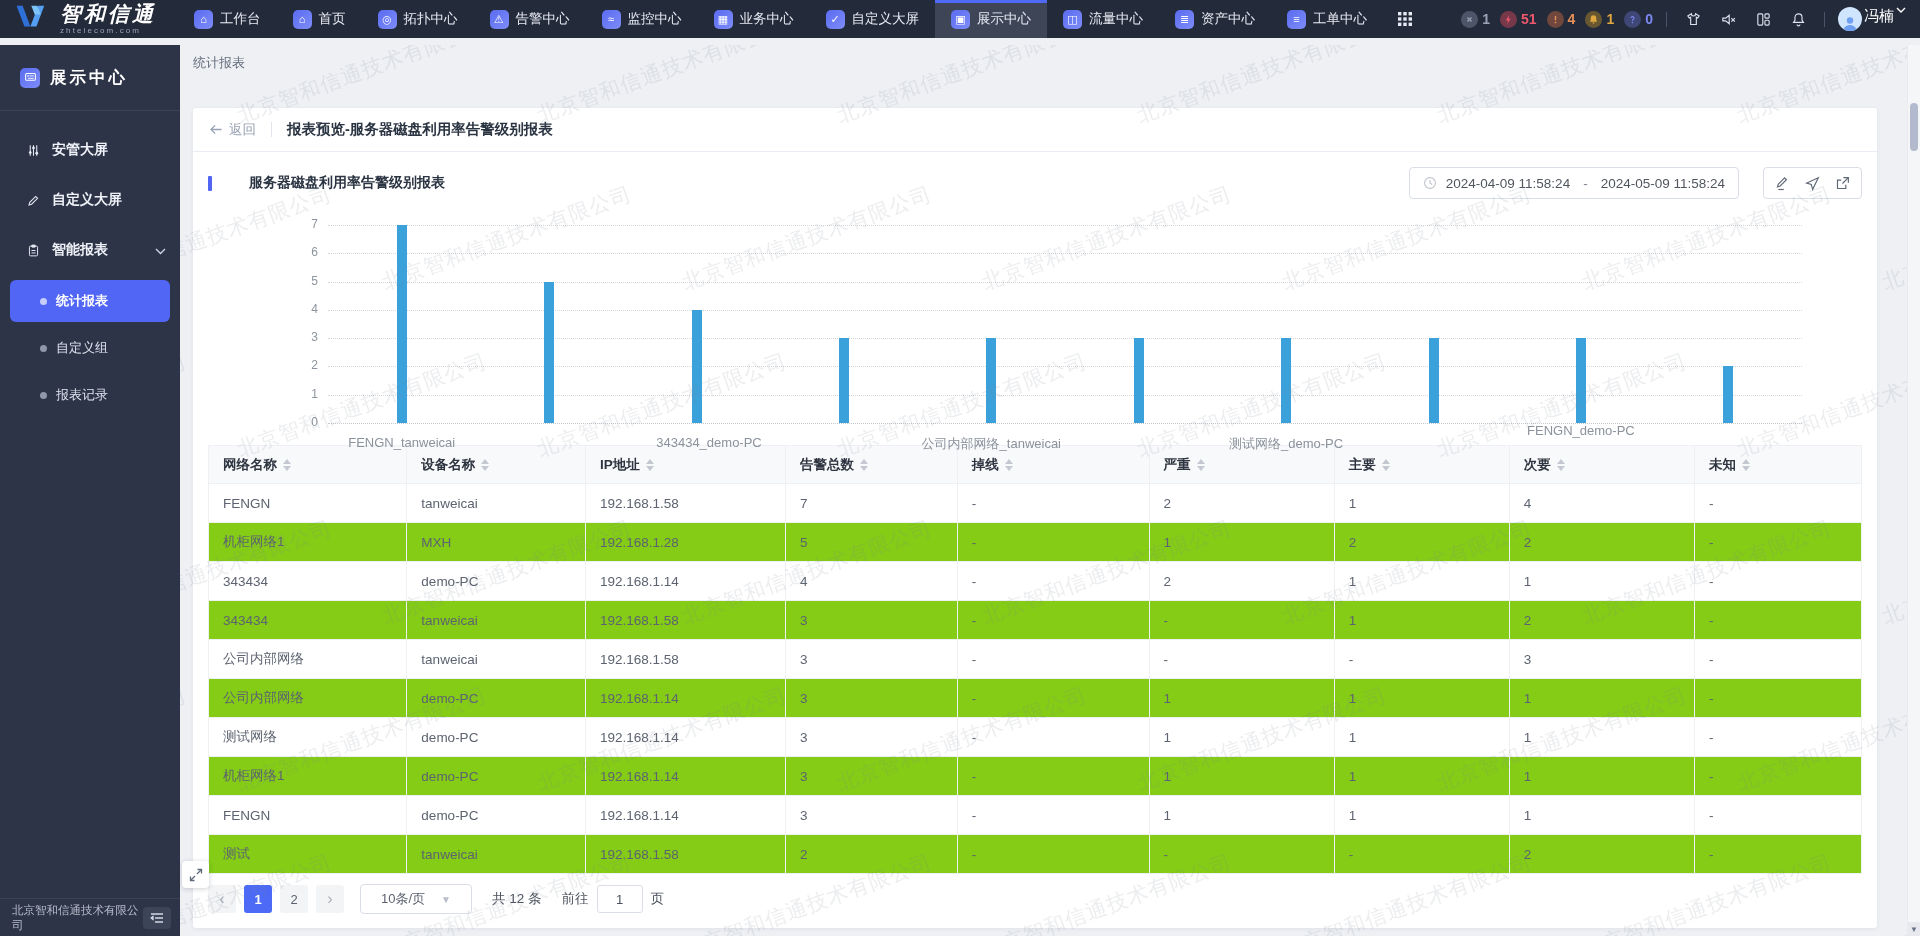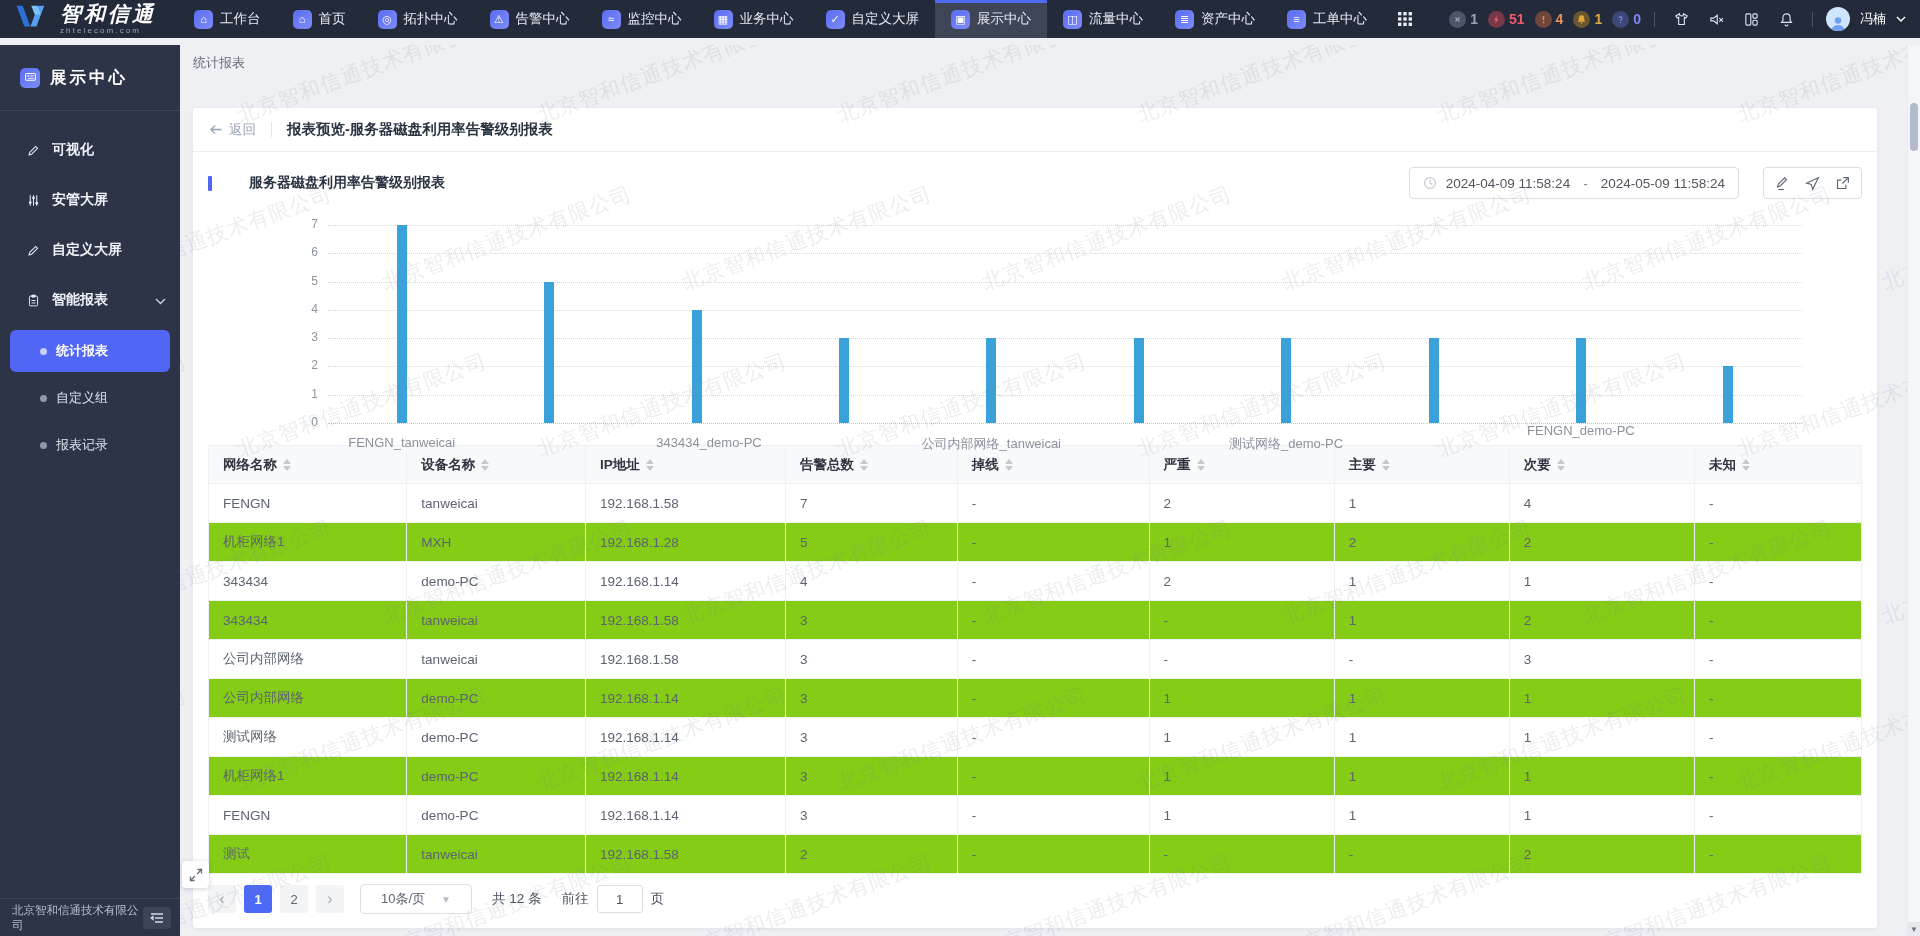--- a/index.html
+++ b/index.html
@@ -23,21 +23,21 @@
     color:#fff; font-size:11px; display:flex; align-items:center; justify-content:center; }
   .apps-btn { display:flex; align-items:center; padding:0 14px; cursor:pointer; }
   .topbar-right { margin-left:auto; display:flex; align-items:center; gap:9px; padding-right:14px; }
   .badge { display:flex; align-items:center; gap:4px; cursor:pointer; }
   .badge-dot { width:17px; height:17px; border-radius:50%; display:flex; align-items:center; justify-content:center; }
   .badge-dot svg { width:11px; height:11px; }
   .badge-count { font-size:14px; font-weight:700; }
   .v-divider { width:1px; height:15px; background:#4a5468; margin:0 4px; }
   .icon-btn { width:26px; height:26px; display:flex; align-items:center; justify-content:center; cursor:pointer; }
   .icon-btn svg { width:17px; height:17px; }
-  .user { display:flex; align-items:center; gap:10px; color:#fff; font-size:13px; cursor:pointer; }
+  .user { display:flex; align-items:flex-start; gap:2px; color:#fff; font-size:15px; cursor:pointer; }
   .avatar { width:24px; height:24px; border-radius:50%; background:#cfe4fd; display:flex; align-items:flex-end; justify-content:center; overflow:hidden; }
 
   
   .sidebar { position:absolute; top:45px; left:0; bottom:0; width:180px; background:#2d3447; z-index:90; }
   .sidebar-header { display:flex; align-items:center; gap:10px; padding:0 0 0 20px; height:66px;
     border-bottom:1px solid rgba(255,255,255,.08); }
   .sidebar-title { color:#fff; font-size:16.5px; font-weight:700; letter-spacing:3px; }
   .side-ico { width:20px; height:20px; border-radius:5px; background:linear-gradient(135deg,#5a6cf0,#7e8cf8);
     display:flex; align-items:center; justify-content:center; }
   .side-ico svg, .mi-ico svg { width:13px; height:13px; }
@@ -304,28 +304,20 @@
       <span class="side-ico">
         <svg viewBox="0 0 16 16">
             <rect x="2" y="3" width="12" height="8.5" rx="1.3" fill="none" stroke="#fff" stroke-width="1.3"></rect>
             <circle cx="5" cy="6" r="1" fill="#fff"></circle>
             <path d="M7 6h5M5 9h7" stroke="#fff" stroke-width="1.1"></path>
           </svg>
       </span>
       <span class="sidebar-title">展示中心</span>
     </div>
     <nav class="side-menu" id="side-menu">
-        <div class="side-item">
-          <span class="mi-ico">
-            <svg viewBox="0 0 16 16" fill="none" stroke="#e6eaf4" stroke-width="1.3">
-              <path d="M2.5 13.5l.9-3.2 7.3-7.3 2.3 2.3-7.3 7.3-3.2.9z"></path>
-            </svg>
-          </span>
-          <span>可视化</span>
-        </div>
         <div class="side-item">
           <span class="mi-ico">
             <svg viewBox="0 0 16 16" stroke="#e6eaf4" stroke-width="1.3">
               <path d="M4 1.5v13M8 1.5v13M12 1.5v13"></path>
               <circle cx="4" cy="10.5" r="1.7" fill="#e6eaf4" stroke="none"></circle>
               <circle cx="8" cy="4.8" r="1.7" fill="#e6eaf4" stroke="none"></circle>
               <circle cx="12" cy="11.3" r="1.7" fill="#e6eaf4" stroke="none"></circle>
             </svg>
           </span>
           <span>安管大屏</span>

